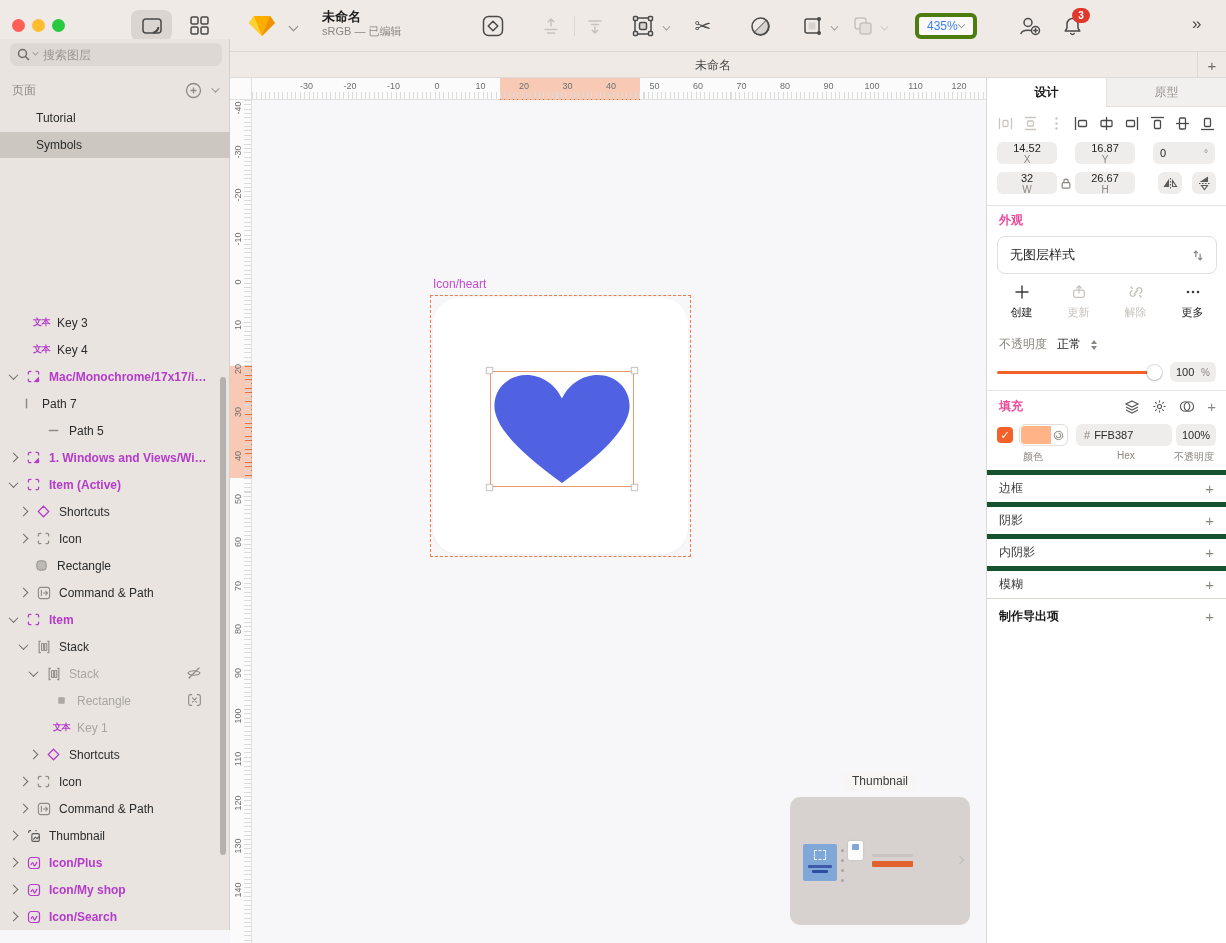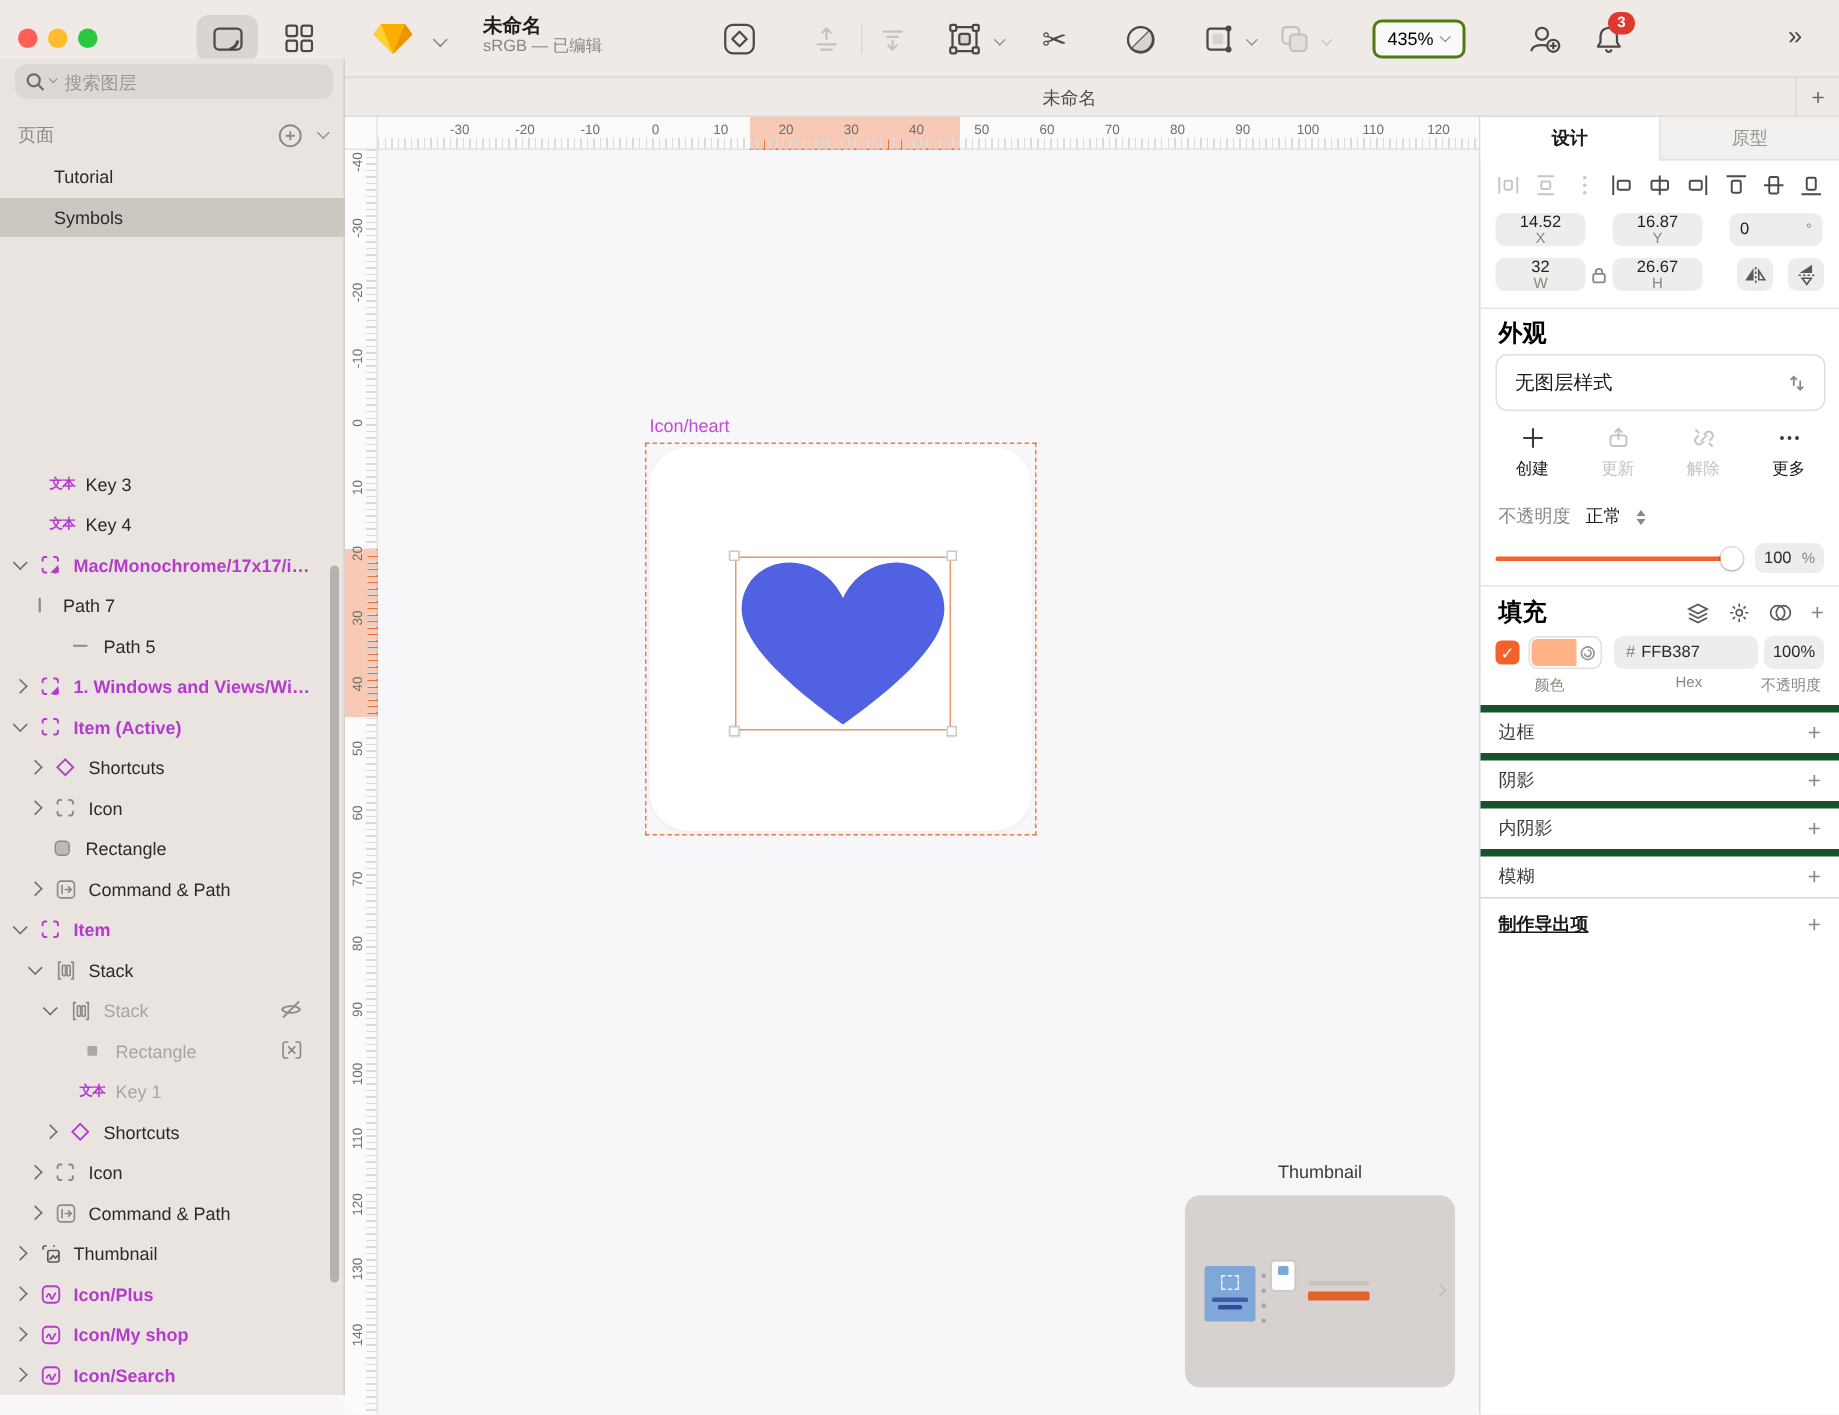--- a/index.html
+++ b/index.html
@@ -15,22 +15,22 @@
   .vtoggle { position:absolute; top:10px; height:31px; border-radius:8px; display:flex; align-items:center; justify-content:center; }
   .vt-canvas{ left:131px; width:41px; background:#DBD5D1; }
   .vt-grid{ left:181px; width:36px; }
   .tb-icon { position:absolute; top:0; height:52px; display:flex; align-items:center; justify-content:center; color:#4a4a4a; }
   .tb-icon svg{ stroke:#4a4a4a; fill:none; stroke-width:1.5; stroke-linecap:round; stroke-linejoin:round; }
   .tb-icon.muted svg{ stroke:#C7C2BD; } .tb-icon.muted{ color:#C7C2BD; }
   .doc-title-block{ position:absolute; left:322px; top:9px; line-height:1.25; }
   .doc-title{ font-weight:bold; font-size:13px; color:#1c1c1c; }
   .doc-sub{ font-size:11px; color:#8b8681; }
   .chev-s { display:inline-block; width:7px; height:7px; border-right:1.6px solid #8b8681; border-bottom:1.6px solid #8b8681; transform:rotate(45deg); }
-  .zoom-select{ position:absolute; left:915px; top:13px; width:62px; height:26px; background:#FBFAF9; border:2px solid #4d7c0f;
-    border-radius:6px; display:flex; align-items:center; justify-content:space-between; padding:0 8px; font-size:12px; color:#000000; }
+  .zoom-select{ position:absolute; left:915px; top:13px; width:62px; height:26px; background:#FBFAF9; border:4px solid #4d7c0f;
+    border-radius:6px; display:flex; align-items:center; justify-content:space-between; padding:0 8px; font-size:12px; color:#3b82f6; }
   .badge { position:absolute; left:1072px; top:8px; min-width:18px; height:15px; background:#E0382D; color:#fff; border-radius:8px;
     font-size:10px; font-weight:bold; display:flex; align-items:center; justify-content:center; padding:0 4px; }
   .overflow{ position:absolute; left:1192px; top:14px; font-size:17px; color:#4a4a4a; letter-spacing:-2px; }
 
   
   .sidebar { position:absolute; left:0; top:39px; width:230px; height:891px; background:#E9E4E0; border-right:1px solid #D5D0CC; }
   .search { position:absolute; left:10px; top:4px; width:212px; height:23px; background:#DED8D4; border-radius:7px;
     display:flex; align-items:center; padding:0 7px; gap:4px; }
   .search input{ border:none; background:transparent; outline:none; width:150px; font-size:12px; color:#2b2b2b;
     font-family:"Liberation Sans",sans-serif; }
@@ -110,21 +110,21 @@
   .align-row .mut svg { stroke:#C9C5C0; }
   .frow { position:absolute; left:10px; right:10px; display:flex; gap:18px; }
   .frow1 { top:64px; } .frow2 { top:94px; gap:0; }
   .field { height:22px; background:#EFEDEB; border-radius:6px; display:flex; align-items:center; justify-content:space-between;
     padding:0 7px; font-size:11px; color:#1f1f1f; }
   .field .lab { color:#8A8680; font-size:10px; }
   .f60 { width:60px;flex-direction:column; } .f62 { width:62px; }
   .lockw { width:18px; display:flex; align-items:center; justify-content:center; }
   .flipbtn { width:24px; height:22px; background:#EFEDEB; border-radius:6px; display:flex; align-items:center; justify-content:center; }
   .hr1 { position:absolute; left:0; width:100%; border-top:1px solid #E5E2DF; }
-  .sec-label { font-size:16px; font-weight:bold; color:#000000; }
+  .sec-label { font-size:12px; font-weight:bold; color:#ec4899; }
   .appearance-hd { position:absolute; left:12px; top:134px; }
   .style-select { position:absolute; left:10px; top:158px; width:220px; height:38px; border:1px solid #E1DEDB; border-radius:8px;
     display:flex; align-items:center; justify-content:space-between; padding:0 12px; font-size:13px; color:#1a1a1a; }
   .actions { position:absolute; left:6px; top:206px; width:228px; display:flex; }
   .action { flex:1; display:flex; flex-direction:column; align-items:center; gap:5px; font-size:11px; color:#1a1a1a; }
   .action svg { stroke:#3a3a3a; fill:none; stroke-width:1.4; stroke-linecap:round; }
   .action.dis { color:#C6C2BE; } .action.dis svg { stroke:#C6C2BE; }
   .opacity-row { position:absolute; left:12px; right:12px; top:258px; display:flex; align-items:center; gap:10px; font-size:12px; }
   .op-label { color:#8A8680; } .op-val { color:#1f1f1f; }
   .stepper { display:flex; flex-direction:column; gap:2px; }
@@ -153,21 +153,21 @@
   .hex-field .pfx { color:#8A8680; }
   .fillop { margin-left:auto; width:40px; height:22px; background:#EFEDEB; border-radius:6px; display:flex; align-items:center;
     justify-content:center; font-size:11px; }
   .fill-labels { position:absolute; left:10px; right:10px; top:372px; font-size:10px; color:#8A8680; }
   .fill-labels span { position:absolute; }
   .fl-color { left:26px; } .fl-hex { left:120px; } .fl-op { right:2px; }
   .sections { position:absolute; left:0; right:0; top:392px; }
   .sect-row { height:32px; border-top:5px solid #14532d; display:flex; align-items:center; padding:0 12px; font-size:12px; color:#3d3d3d; }
   .sect-row .plus-g { margin-left:auto; }
   .sect-row.export { border-top:1px solid #D8D4D0; height:36px; }
-  .sect-row.export .sl { font-weight:bold; color:#1a1a1a;text-decoration:underline; }
+  .sect-row.export .sl { font-weight:bold; color:#1a1a1a; }
 </style>
 </head>
 <body>
 
 <div class="toolbar">
   <div class="traffic tl-close"></div>
   <div class="traffic tl-min"></div>
   <div class="traffic tl-zoom"></div>
 
   <div class="vtoggle vt-canvas">

